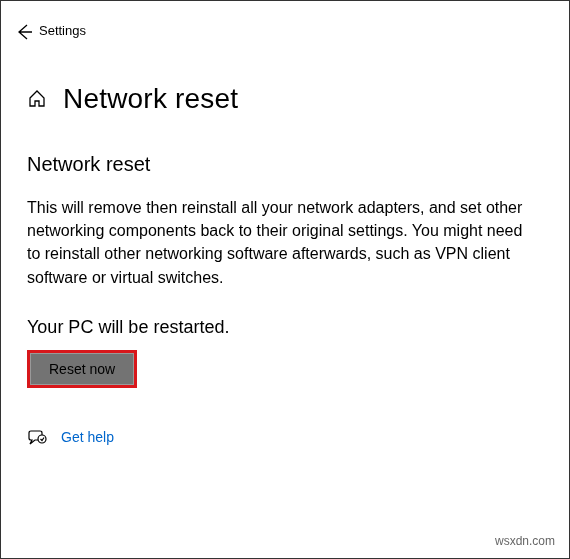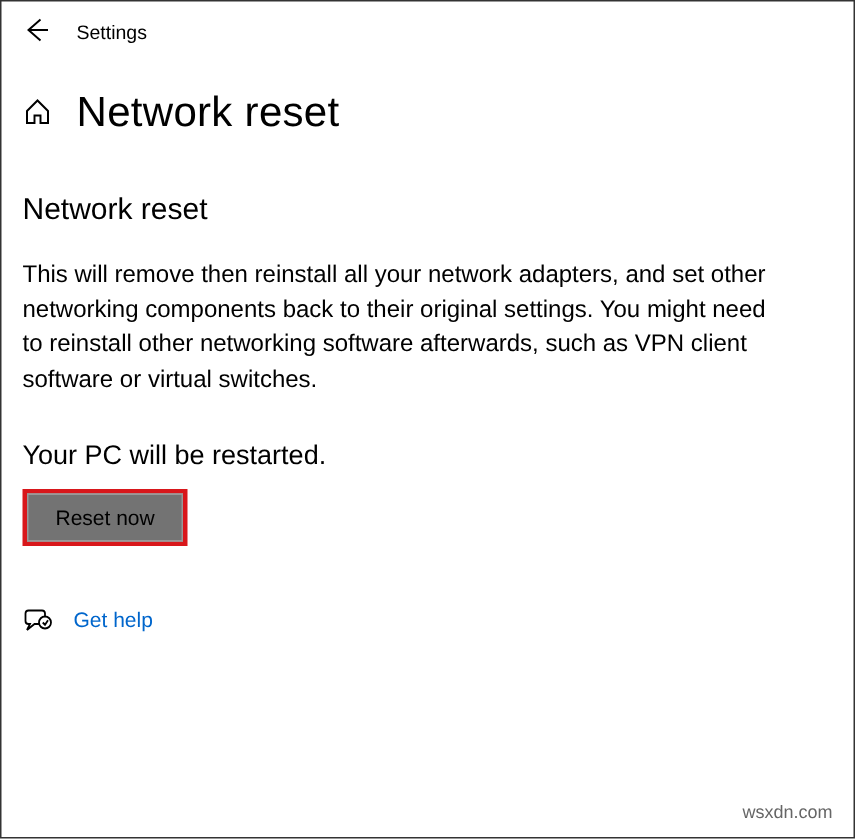--- a/index.html
+++ b/index.html
@@ -11,38 +11,38 @@
       font-family: "Segoe UI", -apple-system, sans-serif;
       background: #fff;
       width: 570px;
       height: 559px;
       border: 1px solid #333;
       position: relative;
       color: #000;
     }
     .header {
       display: flex;
-      align-items: flex-end;
-      padding: 10px 14px;
-      gap: 18px;
+      align-items: flex-start;
+      padding: 22px 14px;
+      gap: 6px;
     }
     .back-arrow {
       width: 18px;
       height: 18px;
       cursor: pointer;
       display: flex;
       align-items: center;
       justify-content: center;
     }
     .header-title {
       font-size: 13px;
       font-weight: 400;
     }
     .main {
-      padding: 20px 14px;
+      padding: 20px 26px;
     }
     .page-heading-row {
       display: flex;
       align-items: center;
       gap: 16px;
       margin-bottom: 38px;
     }
     .home-icon {
       width: 20px;
       height: 20px;

